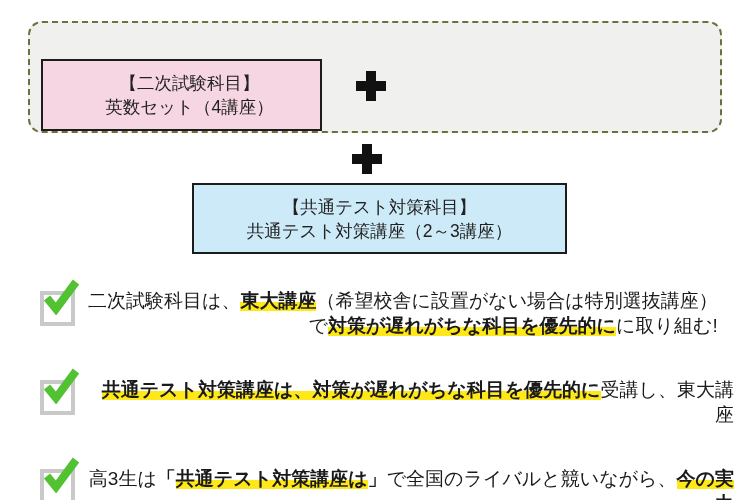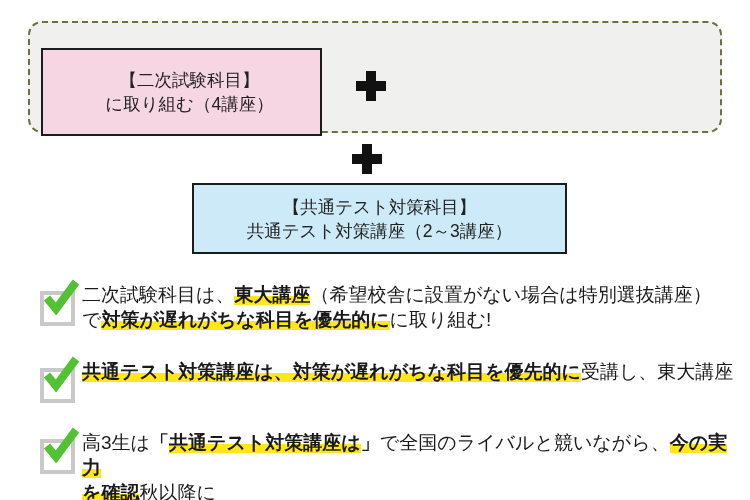--- a/index.html
+++ b/index.html
@@ -19,55 +19,55 @@
   .panel-title { position:absolute; font-size:20px; font-weight:bold; color:#111; white-space:nowrap; }
   .panel-title-1 { left:40px; top:24px; }
   .panel-title-2 { left:186px; top:156px; }
 
   
   .course-box {
     position:absolute; box-sizing:border-box; border:2px solid var(--boxborder);
     display:flex; flex-direction:column; align-items:center; justify-content:center;
     text-align:center; font-size:17.5px; line-height:24px; color:#222; white-space:nowrap;
   }
-  .pink-box  { left:41px;  top:48px;  width:281px; height:88px; background:var(--pink);padding-left:16px; }
+  .pink-box  { left:41px;  top:59px;  width:281px; height:72px; background:var(--pink);padding-left:16px; }
   .green-box { left:382px; top:48px;  width:323px; height:72px; background:var(--green); }
   .blue-box  { left:192px; top:183px; width:375px; height:71px; background:var(--blue); }
 
   
   .plus { position:absolute; width:30px; height:30px; }
   .plus::before { content:""; position:absolute; left:0; right:0; top:50%; margin-top:-5px; height:10px; background:#111; }
   .plus::after  { content:""; position:absolute; top:0; bottom:0; left:50%; margin-left:-5px; width:10px; background:#111; }
   .plus-1 { left:356px; top:71px; }
   .plus-2 { left:352px; top:144px; }
 
   
   .bullets { position:absolute; left:40px; top:280px; width:702px; }
   .bullet { display:flex; margin-bottom:23px; }
   .check-wrap { flex:0 0 40px; position:relative; height:42px; margin-top:6px; }
   .check-box {
     position:absolute; left:0; top:5px; width:27px; height:27px;
     border:4px solid var(--cbgray); background:#fff;
   }
   .check-svg { position:absolute; left:2px; top:-7px; }
-  .bullet-text { margin:2px; font-size:19px; line-height:25px; color:#1a1a1a; }
+  .bullet-text { margin:8px; font-size:19px; line-height:25px; color:#1a1a1a;text-align:right; }
   .seg.b { font-weight:bold; }
   .seg.h { background-image:linear-gradient(transparent 58%, var(--hl) 58%); }
 </style>
 </head>
 <body>
 
 <div class="stage">
 
   <div class="dashed-panel"></div>
 
 
   <div class="course-box pink-box">
     <div>【二次試験科目】</div>
-    <div>に取り組む（4講座）</div>
+    <div>英数セット（4講座）</div>
   </div>
 
   <div class="plus plus-1"></div>
 
 
   <div class="plus plus-2"></div>
 
 
   <div class="course-box blue-box">
     <div>【共通テスト対策科目】</div>

